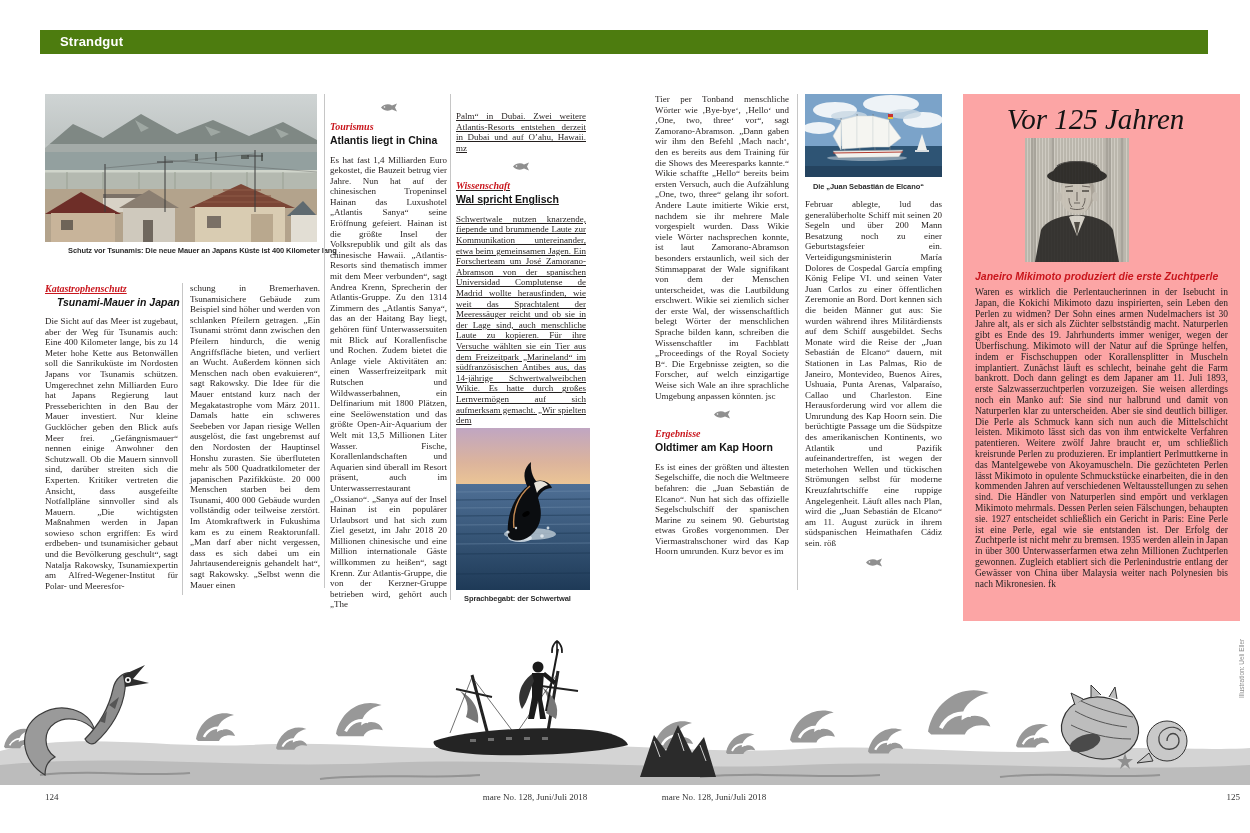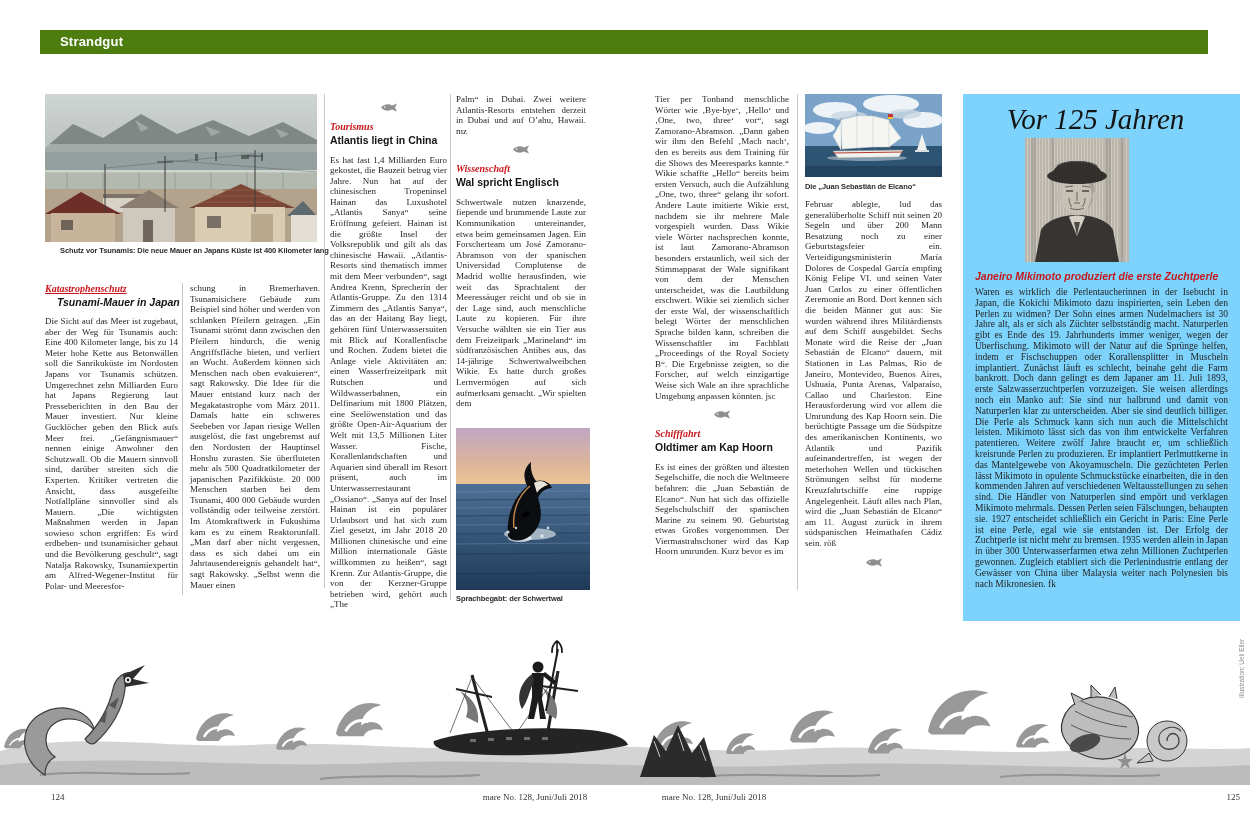--- a/index.html
+++ b/index.html
@@ -9,25 +9,25 @@
   
   .redbar{background:#4d7c0f;color:#fff;font:bold 13px/24px "Liberation Sans",sans-serif;
           padding-left:20px;letter-spacing:.2px;}
   
   .col{position:absolute;}
   .body-text{font:9px/10.6px "Liberation Serif",serif;text-align:justify;hyphens:auto;
              -webkit-hyphens:auto;color:#241f1e;}
   .kicker{font:italic bold 10px/12px "Liberation Serif",serif;color:#c9161d;}
   .art-title{font:bold 10.5px/12.5px "Liberation Sans",sans-serif;color:#141414;margin:1px 0 8px 0;}
   .caption{font:bold 7.5px/10px "Liberation Sans",sans-serif;color:#2b2b2b;white-space:nowrap;
-           letter-spacing:-0.1px;}
+           letter-spacing:-0.1px;margin-left:8px;}
   .vrule{position:absolute;width:1px;background:#c6c6c6;}
   .ornament{display:block;margin:9px auto 9px auto;width:18px;height:9px;}
   
-  .feature{background:#7dd3fc;}
+  .feature{background:#fca5a5;}
   .feature-title{font:italic 29px/34px "Liberation Serif",serif;color:#141414;text-align:center;}
   .feature-sub{font:italic bold 10.5px/13px "Liberation Sans",sans-serif;color:#c9161d;}
   .feature-body{font:9.5px/10.8px "Liberation Serif",serif;text-align:justify;hyphens:auto;color:#242424;}
   
   .folio{font:9px/10px "Liberation Serif",serif;color:#333;}
   .issue{font:9px/10px "Liberation Serif",serif;color:#333;text-align:center;}
   .credit-vert{font:6.5px/8px "Liberation Sans",sans-serif;color:#8a8a8a;
                writing-mode:vertical-rl;transform:rotate(180deg);height:90px;text-align:left;}
   .photo{position:absolute;overflow:hidden;}
   .photo svg{display:block;}
@@ -120,21 +120,21 @@
   <div class="col" style="left:330px;top:94px;width:117px;">
     <svg class="ornament" viewBox="0 0 18 9">
       <path d="M1,4.5 C4,1 9,0.5 12,2.5 L17,0.5 L15,4.5 L17,8.5 L12,6.5 C9,8.5 4,8 1,4.5 Z" fill="#8f8f8f"></path>
       <circle cx="4.5" cy="4" r="0.8" fill="#ffffff"></circle>
     </svg>
     <div class="kicker">Tourismus</div>
     <div class="art-title">Atlantis liegt in China</div>
     <div class="body-text">Es hat fast 1,4 Milliarden Euro gekostet, die Bauzeit betrug vier Jahre. Nun hat auf der chinesischen Tropeninsel Hainan das Luxushotel „Atlantis Sanya“ seine Eröffnung gefeiert. Hainan ist die größte Insel der Volksrepublik und gilt als das chinesische Hawaii. „Atlantis-Resorts sind thematisch immer mit dem Meer verbunden“, sagt Andrea Krenn, Sprecherin der Atlantis-Gruppe. Zu den 1314 Zimmern des „Atlantis Sanya“, das an der Haitang Bay liegt, gehören fünf Unterwassersuiten mit Blick auf Korallenfische und Rochen. Zudem bietet die Anlage viele Aktivitäten an: einen Wasserfreizeitpark mit Rutschen und Wildwasserbahnen, ein Delfinarium mit 1800 Plätzen, eine Seelöwenstation und das größte Open-Air-Aquarium der Welt mit 13,5 Millionen Liter Wasser. Fische, Korallenlandschaften und Aquarien sind überall im Resort präsent, auch im Unterwasserrestaurant „Ossiano“. „Sanya auf der Insel Hainan ist ein populärer Urlaubsort und hat sich zum Ziel gesetzt, im Jahr 2018 20 Millionen chinesische und eine Million internationale Gäste willkommen zu heißen“, sagt Krenn. Zur Atlantis-Gruppe, die von der Kerzner-Gruppe betrieben wird, gehört auch „The</div>
   </div>
 
-  <div class="col" style="left:456px;top:94px;width:130px;">
+  <div class="col" style="left:456px;top:111px;width:130px;text-decoration:underline;">
     <div class="body-text">Palm“ in Dubai. Zwei weitere Atlantis-Resorts entstehen derzeit in Dubai und auf O’ahu, Hawaii. mz</div>
     <svg class="ornament" viewBox="0 0 18 9">
       <path d="M1,4.5 C4,1 9,0.5 12,2.5 L17,0.5 L15,4.5 L17,8.5 L12,6.5 C9,8.5 4,8 1,4.5 Z" fill="#8f8f8f"></path>
       <circle cx="4.5" cy="4" r="0.8" fill="#ffffff"></circle>
     </svg>
     <div class="kicker">Wissenschaft</div>
     <div class="art-title">Wal spricht Englisch</div>
     <div class="body-text">Schwertwale nutzen knarzende, fiepende und brummende Laute zur Kommunikation untereinander, etwa beim gemeinsamen Jagen. Ein Forscherteam um José Zamorano-Abramson von der spanischen Universidad Complutense de Madrid wollte herausfinden, wie weit das Sprachtalent der Meeressäuger reicht und ob sie in der Lage sind, auch menschliche Laute zu kopieren. Für ihre Versuche wählten sie ein Tier aus dem Freizeitpark „Marineland“ im südfranzösischen Antibes aus, das 14-jährige Schwertwalweibchen Wikie. Es hatte durch großes Lernvermögen auf sich aufmerksam gemacht. „Wir spielten dem</div>
   </div>
 
@@ -182,21 +182,21 @@
     </svg>
   </div>
   <div class="abs caption" style="left:456px;top:594px;">Sprachbegabt: der Schwertwal</div>
 
   <div class="col" style="left:655px;top:94px;width:134px;">
     <div class="body-text">Tier per Tonband menschliche Wörter wie ‚Bye-bye‘, ‚Hello‘ und ‚One, two, three‘ vor“, sagt Zamorano-Abramson. „Dann gaben wir ihm den Befehl ‚Mach nach‘, den es bereits aus dem Training für die Shows des Meeresparks kannte.“ Wikie schaffte „Hello“ bereits beim ersten Versuch, auch die Aufzählung „One, two, three“ gelang ihr sofort. Andere Laute imitierte Wikie erst, nachdem sie ihr mehrere Male vorgespielt wurden. Dass Wikie viele Wörter nachsprechen konnte, ist laut Zamorano-Abramson besonders erstaunlich, weil sich der Stimmapparat der Wale signifikant von dem der Menschen unterscheidet, was die Lautbildung erschwert. Wikie sei ziemlich sicher der erste Wal, der wissenschaftlich belegt Wörter der menschlichen Sprache bilden kann, schreiben die Wissenschaftler im Fachblatt „Proceedings of the Royal Society B“. Die Ergebnisse zeigten, so die Forscher, auf welch einzigartige Weise sich Wale an ihre sprachliche Umgebung anpassen könnten. jsc</div>
     <svg class="ornament" viewBox="0 0 18 9">
       <path d="M1,4.5 C4,1 9,0.5 12,2.5 L17,0.5 L15,4.5 L17,8.5 L12,6.5 C9,8.5 4,8 1,4.5 Z" fill="#8f8f8f"></path>
       <circle cx="4.5" cy="4" r="0.8" fill="#ffffff"></circle>
     </svg>
-    <div class="kicker">Schifffahrt</div>
+    <div class="kicker">Ergebnisse</div>
     <div class="art-title">Oldtimer am Kap Hoorn</div>
     <div class="body-text">Es ist eines der größten und ältesten Segelschiffe, die noch die Weltmeere befahren: die „Juan Sebastián de Elcano“. Nun hat sich das offizielle Segelschulschiff der spanischen Marine zu seinem 90. Geburtstag etwas Großes vorgenommen. Der Viermastrahschoner wird das Kap Hoorn umrunden. Kurz bevor es im</div>
   </div>
 
   <div class="photo" style="left:805px;top:94px;width:137px;height:83px;">
     <svg width="137" height="83" viewBox="0 0 137 83" preserveAspectRatio="none">
       <rect width="137" height="55" fill="#7ba3c9"></rect>
       <g fill="#eef3f7">
         <ellipse cx="30" cy="16" rx="22" ry="8"></ellipse>
           <ellipse cx="86" cy="10" rx="28" ry="9"></ellipse>
@@ -369,18 +369,18 @@
         <circle cx="20" cy="22" r="20" fill="#c9c9c9" stroke="#333"></circle>
         <path d="M20,22 C20,12 32,12 32,22 C32,32 14,34 12,22 C10,10 26,4 34,12" fill="none" stroke="#444" stroke-width="1.3"></path>
         <path d="M2,34 L-10,44 L6,42 Z" fill="#c9c9c9" stroke="#333"></path>
       </g>
       <path transform="translate(70,80)" d="M0,-8 L2,-2 L8,-2 L3,2 L5,8 L0,4 L-5,8 L-3,2 L-8,-2 L-2,-2 Z" fill="#8f8f8f"></path>
     </g>
   </svg>
 
   <div class="abs credit-vert" style="left:1238px;top:608px;">Illustration: Ueli Eller</div>
 
-  <div class="abs folio" style="left:51px;top:792px;">124</div>
+  <div class="abs folio" style="left:45px;top:792px;">124</div>
   <div class="abs issue" style="left:455px;top:792px;width:160px;">mare No. 128, Juni/Juli 2018</div>
   <div class="abs issue" style="left:634px;top:792px;width:160px;">mare No. 128, Juni/Juli 2018</div>
   <div class="abs folio" style="left:1205px;top:792px;width:35px;text-align:right;">125</div>
 
 </div>
 
 </body></html>

